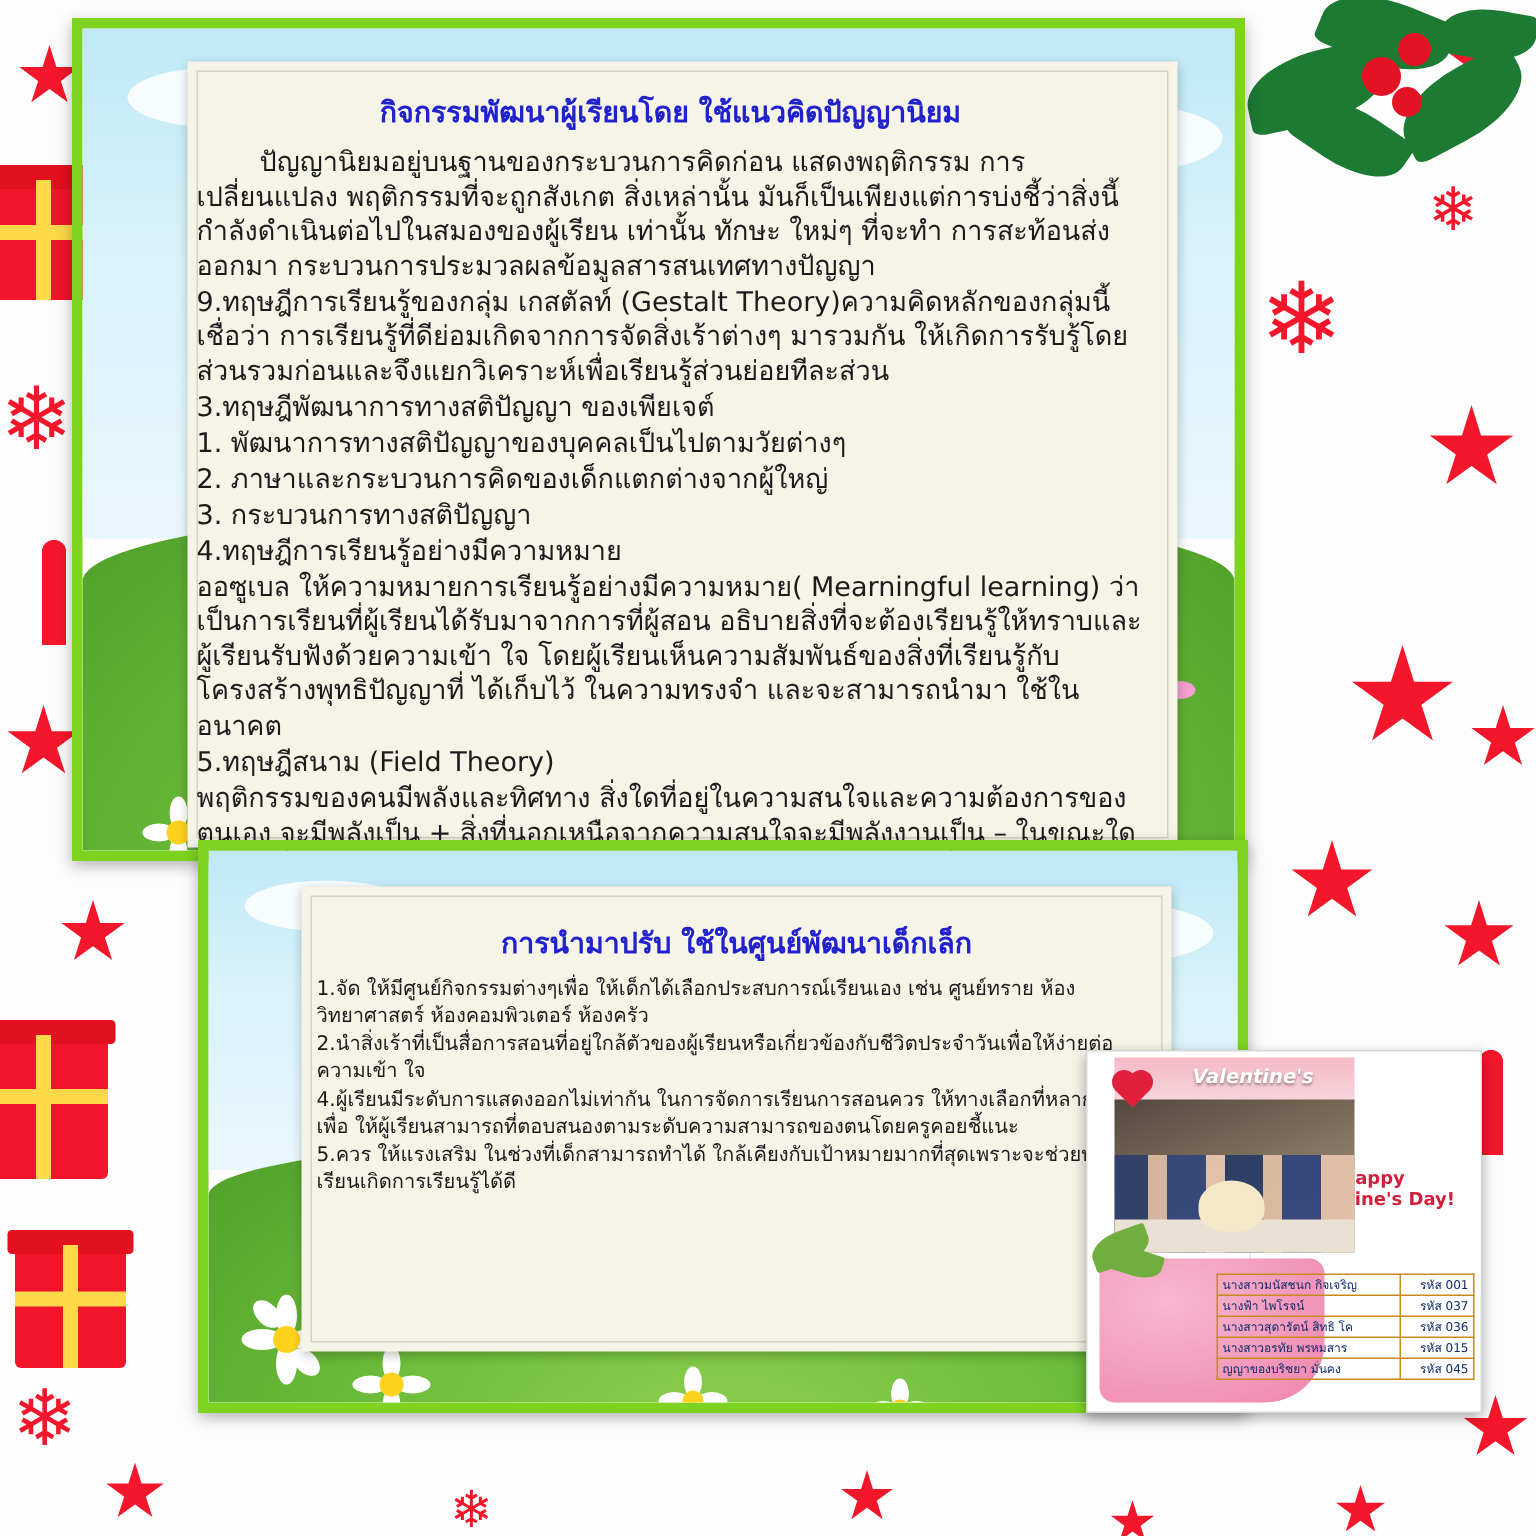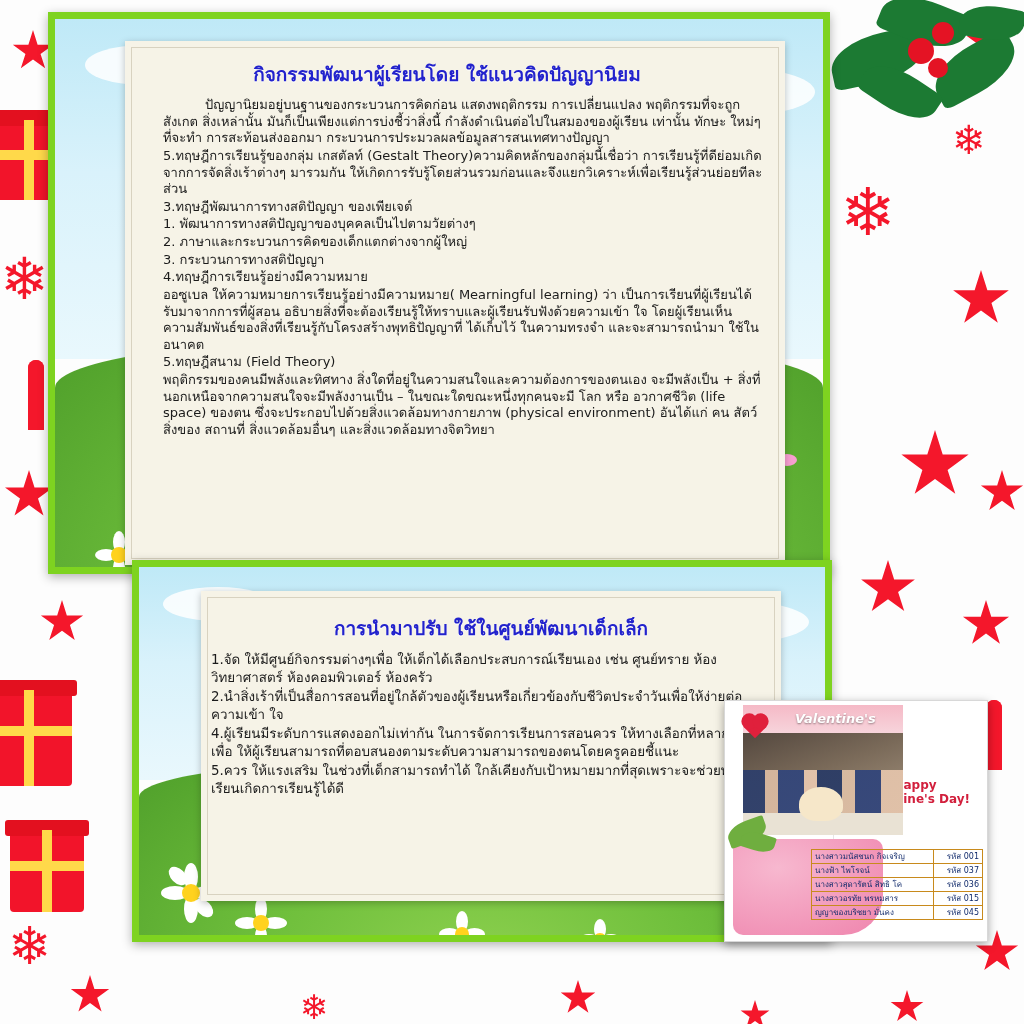--- a/index.html
+++ b/index.html
@@ -349,23 +349,23 @@
       <div class="petal" style="left:16px; top:0; width:12px; height:20px;"></div>
       <div class="petal" style="left:16px; top:24px; width:12px; height:20px;"></div>
       <div class="petal" style="left:0; top:16px; width:20px; height:12px;"></div>
       <div class="petal" style="left:24px; top:16px; width:20px; height:12px;"></div>
       <div class="core" style="left:15px; top:15px; width:14px; height:14px;"></div>
     </div>
 
     <div class="paper" style="left:70px; top:22px; width:660px; height:524px;">
       <div class="paper-inner">
         <div class="doc-title" style="font-size:19px;">กิจกรรมพัฒนาผู้เรียนโดย ใช้แนวคิดปัญญานิยม</div>
-        <div class="doc-body" style="font-size:13px; line-height:1.28;margin-left:32px;">
+        <div class="doc-body" style="font-size:18px; line-height:1.28;">
           <p class="indent">ปัญญานิยมอยู่บนฐานของกระบวนการคิดก่อน แสดงพฤติกรรม การเปลี่ยนแปลง พฤติกรรมที่จะถูกสังเกต สิ่งเหล่านั้น มันก็เป็นเพียงแต่การบ่งชี้ว่าสิ่งนี้ กำลังดำเนินต่อไปในสมองของผู้เรียน เท่านั้น ทักษะ ใหม่ๆ ที่จะทำ การสะท้อนส่งออกมา กระบวนการประมวลผลข้อมูลสารสนเทศทางปัญญา</p>
-          <p>5.ทฤษฎีการเรียนรู้ของกลุ่ม เกสตัลท์ (Gestalt Theory)ความคิดหลักของกลุ่มนี้เชื่อว่า การเรียนรู้ที่ดีย่อมเกิดจากการจัดสิ่งเร้าต่างๆ มารวมกัน ให้เกิดการรับรู้โดยส่วนรวมก่อนและจึงแยกวิเคราะห์เพื่อเรียนรู้ส่วนย่อยทีละส่วน</p>
+          <p>9.ทฤษฎีการเรียนรู้ของกลุ่ม เกสตัลท์ (Gestalt Theory)ความคิดหลักของกลุ่มนี้เชื่อว่า การเรียนรู้ที่ดีย่อมเกิดจากการจัดสิ่งเร้าต่างๆ มารวมกัน ให้เกิดการรับรู้โดยส่วนรวมก่อนและจึงแยกวิเคราะห์เพื่อเรียนรู้ส่วนย่อยทีละส่วน</p>
           <p>3.ทฤษฎีพัฒนาการทางสติปัญญา ของเพียเจต์</p>
           <p>1. พัฒนาการทางสติปัญญาของบุคคลเป็นไปตามวัยต่างๆ</p>
           <p>2. ภาษาและกระบวนการคิดของเด็กแตกต่างจากผู้ใหญ่</p>
           <p>3. กระบวนการทางสติปัญญา</p>
           <p>4.ทฤษฎีการเรียนรู้อย่างมีความหมาย</p>
           <p>ออซูเบล ให้ความหมายการเรียนรู้อย่างมีความหมาย( Mearningful learning) ว่า เป็นการเรียนที่ผู้เรียนได้รับมาจากการที่ผู้สอน อธิบายสิ่งที่จะต้องเรียนรู้ให้ทราบและผู้เรียนรับฟังด้วยความเข้า ใจ โดยผู้เรียนเห็นความสัมพันธ์ของสิ่งที่เรียนรู้กับโครงสร้างพุทธิปัญญาที่ ได้เก็บไว้ ในความทรงจำ และจะสามารถนำมา ใช้ในอนาคต</p>
           <p>5.ทฤษฎีสนาม (Field Theory)</p>
           <p>พฤติกรรมของคนมีพลังและทิศทาง สิ่งใดที่อยู่ในความสนใจและความต้องการของตนเอง จะมีพลังเป็น + สิ่งที่นอกเหนือจากความสนใจจะมีพลังงานเป็น – ในขณะใดขณะหนึ่งทุกคนจะมี โลก หรือ อวกาศชีวิต (life space) ของตน ซึ่งจะประกอบไปด้วยสิ่งแวดล้อมทางกายภาพ (physical environment) อันได้แก่ คน สัตว์ สิ่งของ สถานที่ สิ่งแวดล้อมอื่นๆ และสิ่งแวดล้อมทางจิตวิทยา</p>
         </div>
       </div>

